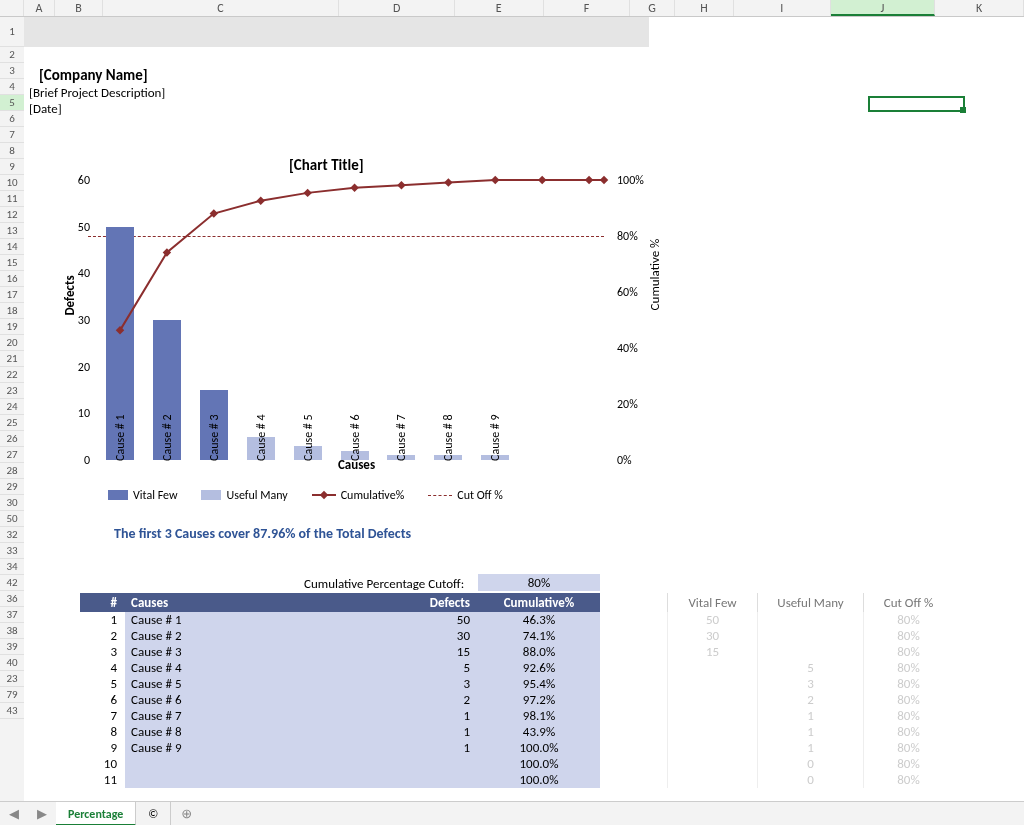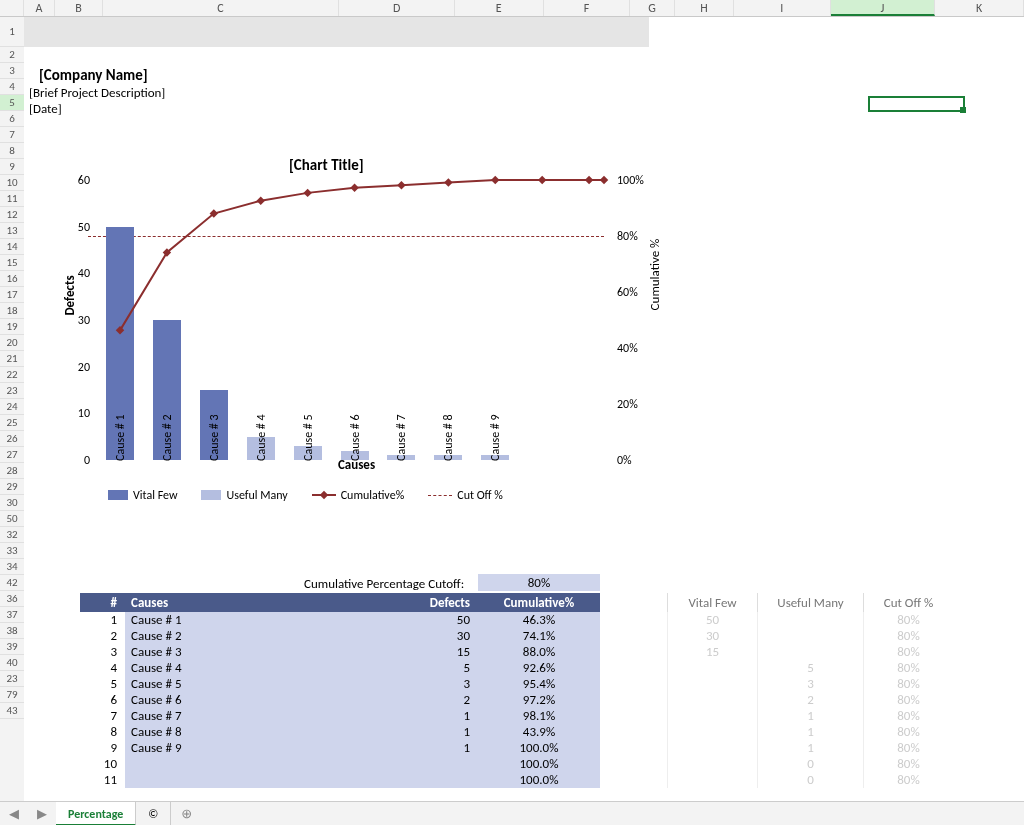--- a/index.html
+++ b/index.html
@@ -213,20 +213,21 @@
         <div class="tick-r" style="top:1px">100%</div>
       <div class="axis-bottom">Causes</div>
       <div class="legend" id="legend">
           <div class="li"><div class="swatch vf"></div>Vital Few</div>
           <div class="li"><div class="swatch um"></div>Useful Many</div>
           <div class="li"><div class="line-sw"></div>Cumulative%</div>
           <div class="li"><div class="dash-sw"></div>Cut Off %</div>
         </div>
     </div>
 
+    <div class="summary">The first 3 Causes cover 87.96% of the Total Defects</div>
 
     <div class="cutoff-label">Cumulative Percentage Cutoff:</div>
     <div class="cutoff-val">80%</div>
 
     <div class="tbl">
       <div class="thead">
         <div class="cidx">#</div>
         <div class="ccause">Causes</div>
         <div class="cdef">Defects</div>
         <div class="ccum">Cumulative%</div>

